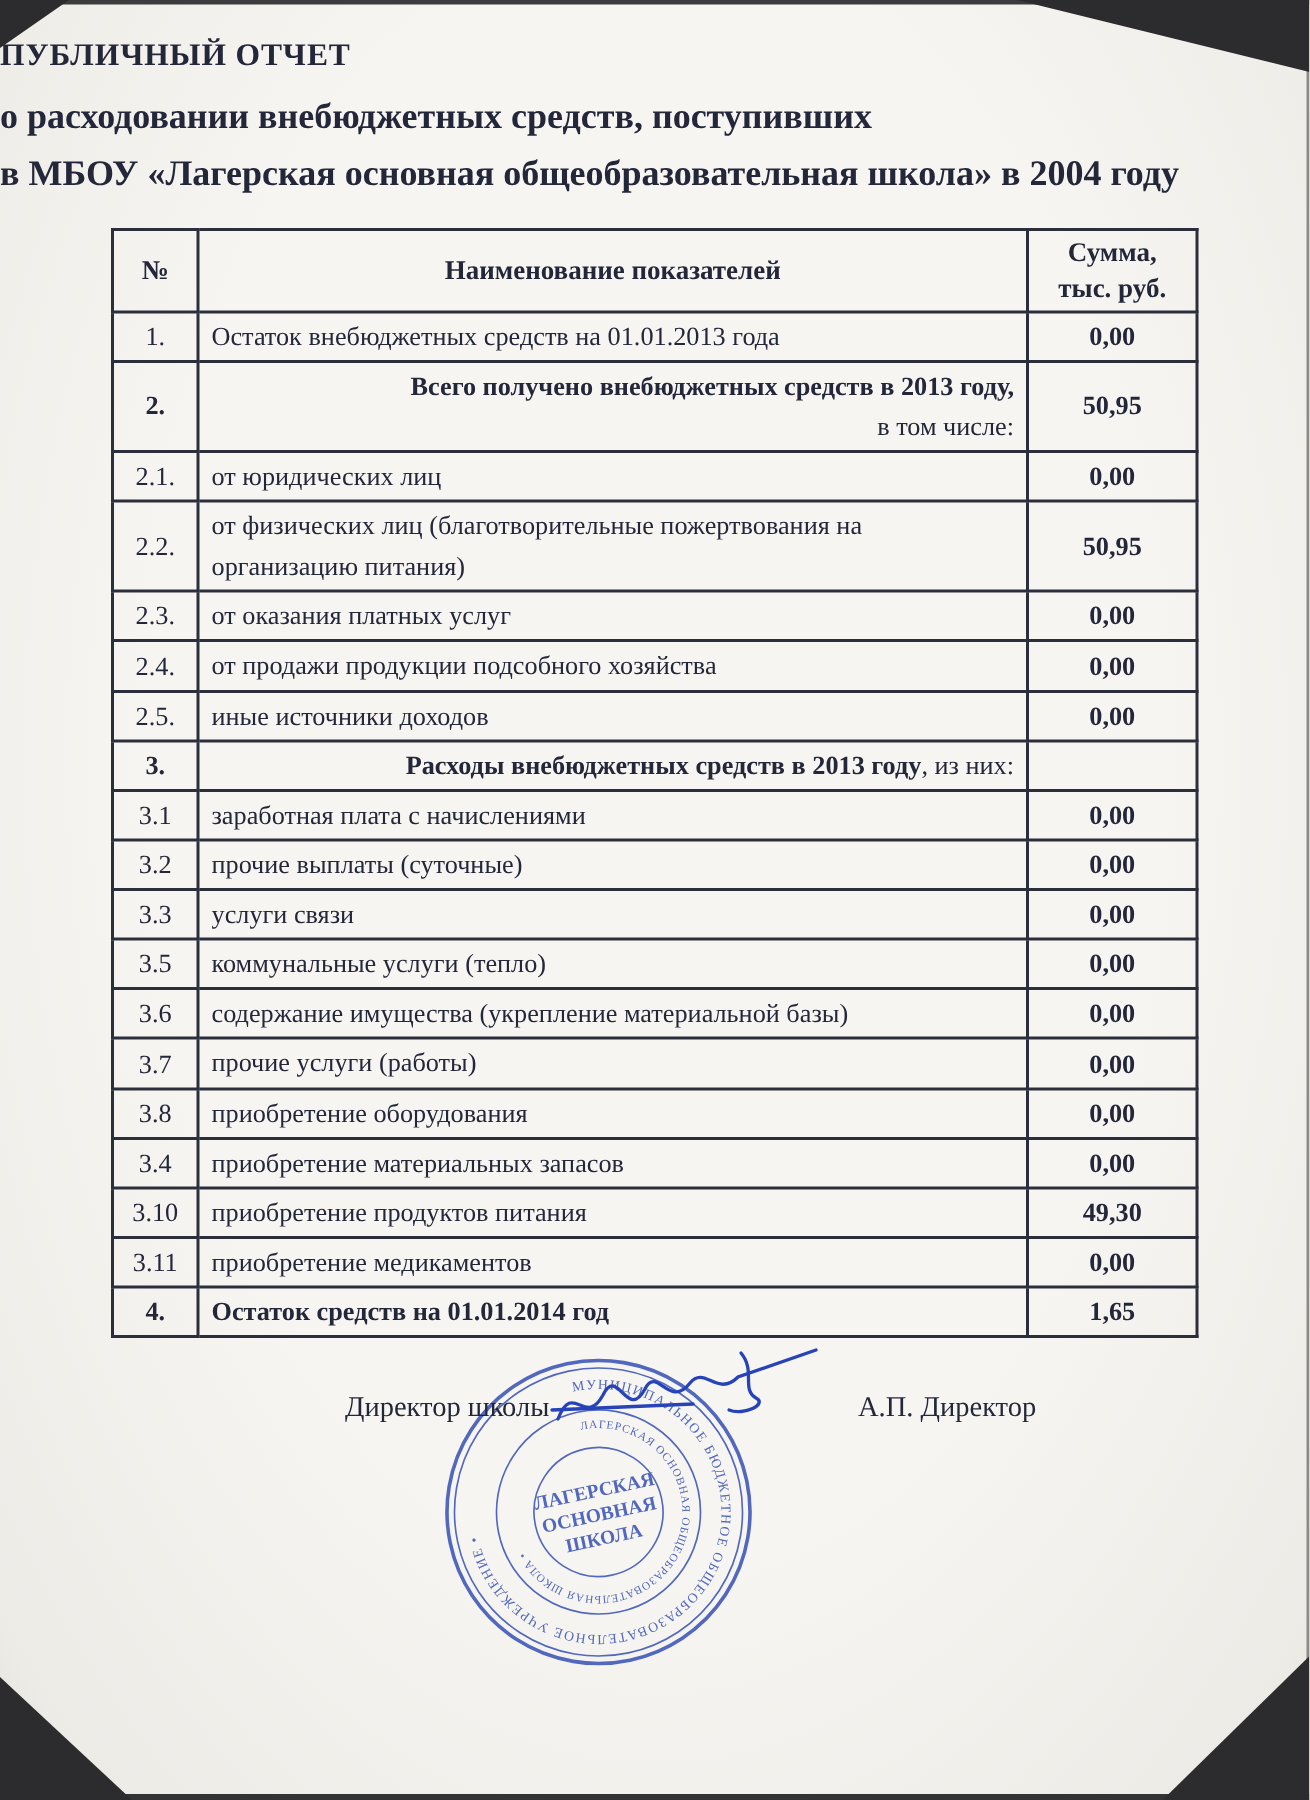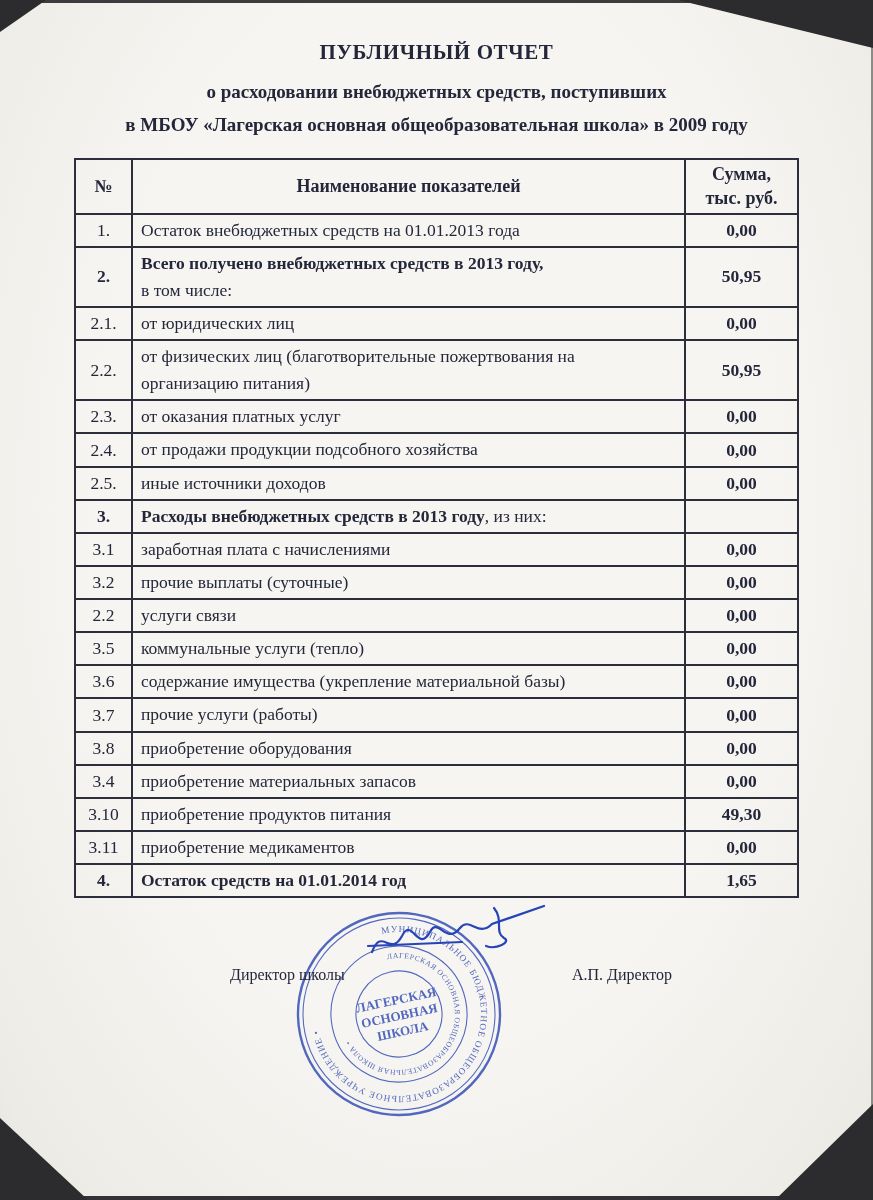--- a/index.html
+++ b/index.html
@@ -18,47 +18,47 @@
   
   .edge-top { position:absolute; top:0; left:0; right:0; height:3px; background:#3c3c3e; }
   .edge-bottom { position:absolute; bottom:0; left:0; right:0; height:4px; background:#333335; }
   .edge-right { position:absolute; top:0; bottom:0; right:0; width:2px; background:#8d8b87; }
   .corner { position:absolute; background:#2c2c2e; }
   .corner.tl { left:0; top:0; width:46px; height:32px; clip-path:polygon(0 0,100% 0,0 100%); }
   .corner.tr { right:0; top:0; width:195px; height:48px; clip-path:polygon(0 0,100% 0,100% 100%); }
   .corner.bl { left:0; bottom:0; width:88px; height:82px; clip-path:polygon(0 0,0 100%,100% 100%); }
   .corner.br { right:0; bottom:0; width:98px; height:96px; clip-path:polygon(100% 0,100% 100%,0 100%); }
 
-  .header { padding-top:40px; text-align:center; font-weight:bold; }
+  .header { padding-top:24px; text-align:left; font-weight:bold; }
   .title { font-size:21px; letter-spacing:.6px; margin-bottom:16px; }
-  .subtitle { font-size:19px; margin-bottom:11px; }
+  .subtitle { font-size:24px; margin-bottom:11px; }
 
   table.report {
     border-collapse:collapse;
     width:725px;
     margin:22px auto 0 auto;
     table-layout:fixed;
   }
   .report th, .report td {
     border:2px solid #2c2e3c;
     font-size:17.5px;
     padding:2px 8px;
     vertical-align:middle;
   }
   .report thead th { font-weight:bold; font-size:18px; text-align:center; height:52px; line-height:1.35; }
   col.col-num { width:57px; }
   col.col-val { width:113px; }
   td.c-num { text-align:center; height:30px; }
   td.c-name { text-align:left; line-height:1.55; }
-  td.c-name.center { text-align:left; }
+  td.c-name.center { text-align:right; }
   td.c-val { text-align:center; font-weight:bold; }
   .b { font-weight:bold; }
 
   .footer { position:relative; width:725px; margin:0 auto; height:300px; }
-  .dir-label, .dir-name { position:absolute; top:36px; font-size:16px;margin-top:32px; }
+  .dir-label, .dir-name { position:absolute; top:36px; font-size:19px; }
   .dir-label { left:156px; }
   .dir-name { left:498px; }
   .stamp {
     position:absolute; left:219px; top:10px;
     width:212px; height:212px;
     transform:rotate(-12deg);
     opacity:.88;
   }
   .signature { position:absolute; left:292px; top:4px; }
 </style>
@@ -71,21 +71,21 @@
   <div class="edge-bottom"></div>
   <div class="edge-right"></div>
   <div class="corner tl"></div>
   <div class="corner tr"></div>
   <div class="corner bl"></div>
   <div class="corner br"></div>
 
   <div class="header">
     <div class="title">ПУБЛИЧНЫЙ ОТЧЕТ</div>
     <div class="subtitle">о расходовании внебюджетных средств, поступивших</div>
-    <div class="subtitle">в МБОУ «Лагерская основная общеобразовательная школа» в 2009 году</div>
+    <div class="subtitle">в МБОУ «Лагерская основная общеобразовательная школа» в 2004 году</div>
   </div>
 
   <table class="report">
     <colgroup>
       <col class="col-num">
         <col class="col-name">
         <col class="col-val">
     </colgroup>
     <thead>
       <tr>
@@ -142,21 +142,21 @@
           <td class="c-num">3.1</td>
           <td class="c-name"><span>заработная плата с начислениями</span></td>
           <td class="c-val">0,00</td>
         </tr>
         <tr>
           <td class="c-num">3.2</td>
           <td class="c-name"><span>прочие выплаты (суточные)</span></td>
           <td class="c-val">0,00</td>
         </tr>
         <tr>
-          <td class="c-num">2.2</td>
+          <td class="c-num">3.3</td>
           <td class="c-name"><span>услуги связи</span></td>
           <td class="c-val">0,00</td>
         </tr>
         <tr>
           <td class="c-num">3.5</td>
           <td class="c-name"><span>коммунальные услуги (тепло)</span></td>
           <td class="c-val">0,00</td>
         </tr>
         <tr>
           <td class="c-num">3.6</td>

